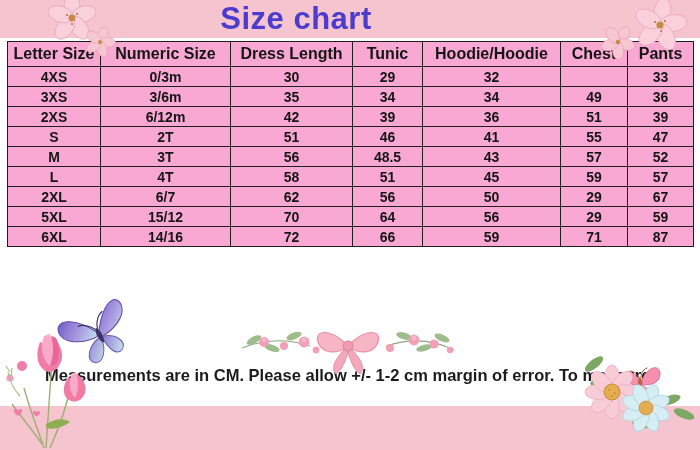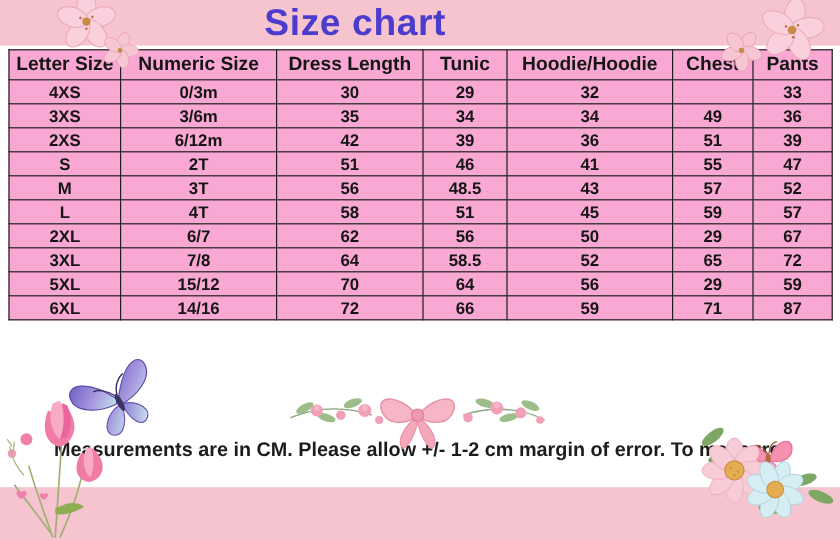--- a/index.html
+++ b/index.html
@@ -117,29 +117,20 @@
       <tr>
         <td>2XL</td>
         <td>6/7</td>
         <td>62</td>
         <td>56</td>
         <td>50</td>
         <td>29</td>
         <td>67</td>
       </tr>
       <tr>
-        <td>3XL</td>
-        <td>7/8</td>
-        <td>64</td>
-        <td>58.5</td>
-        <td>52</td>
-        <td>65</td>
-        <td>72</td>
-      </tr>
-      <tr>
         <td>5XL</td>
         <td>15/12</td>
         <td>70</td>
         <td>64</td>
         <td>56</td>
         <td>29</td>
         <td>59</td>
       </tr>
       <tr>
         <td>6XL</td>

